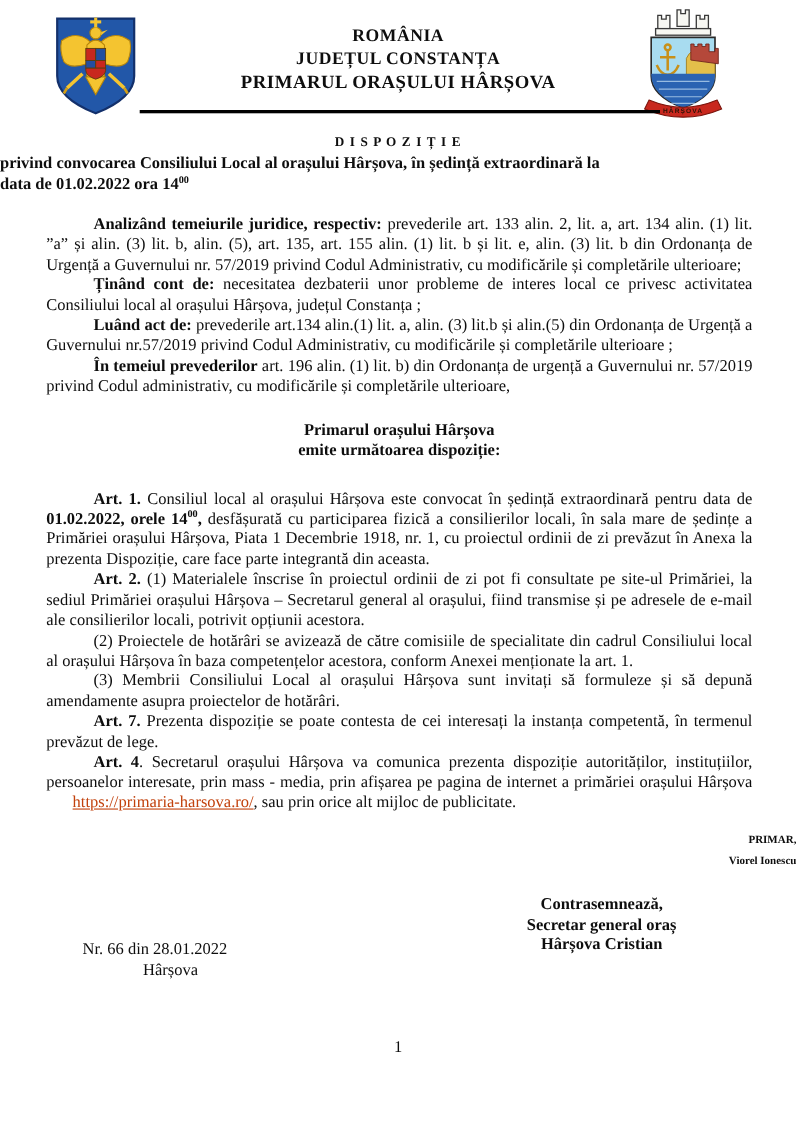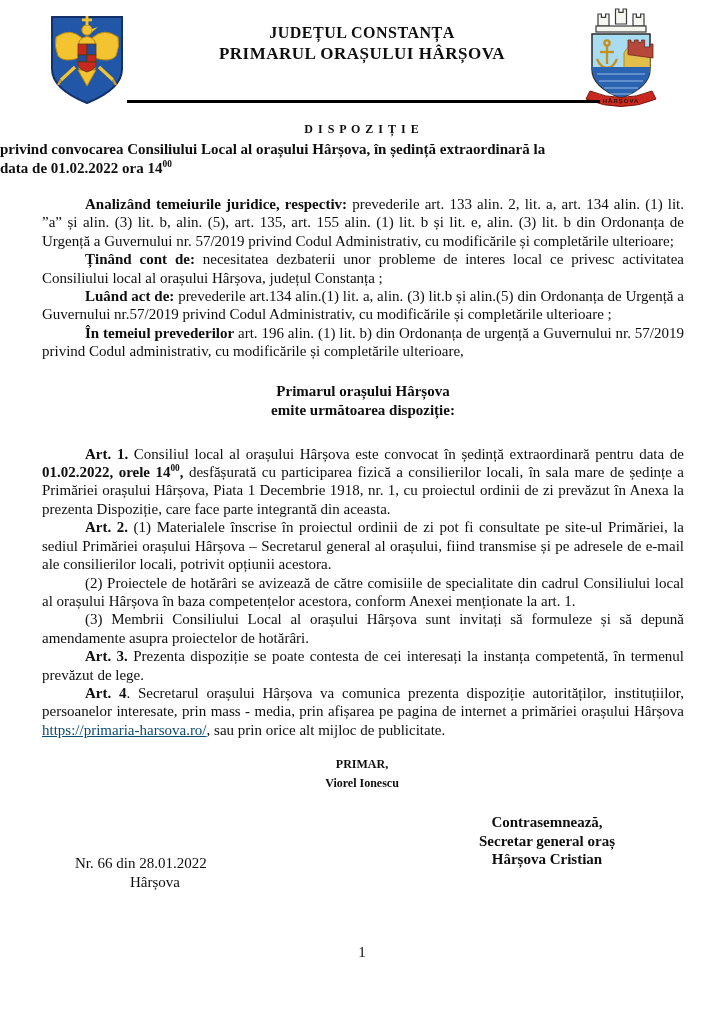--- a/index.html
+++ b/index.html
@@ -8,21 +8,21 @@
     width:724px;height:1024px;
     margin:0 auto;
     background:#ffffff;
     font-family:"Liberation Serif","DejaVu Serif",serif;
     color:#0e0e0e;
     overflow:hidden;
     box-sizing:border-box;
   }
   .b{font-weight:bold;}
   .sup{vertical-align:super;font-size:0.62em;line-height:0;}
-  .doc-link{color:#0c4a6e;text-decoration:underline;}
+  .doc-link{color:#c2410c;text-decoration:underline;margin-left:24px;}
 
   
   .doc-header{position:relative;height:112px;}
   .crest-left{position:absolute;left:48px;top:13px;}
   .crest-right{position:absolute;left:584px;top:5px;}
   .header-text{
     position:absolute;left:130px;right:130px;top:22px;
     text-align:center;font-weight:bold;line-height:21px;
   }
   .header-line1,.header-line2{font-size:16px;letter-spacing:0.5px;}
@@ -49,22 +49,22 @@
     text-align:justify;
   }
   .doc-body p{margin:0;text-indent:43px;}
   .resolution-heading{
     margin:21px 0 25px 0;
     text-align:center;font-weight:bold;line-height:19px;
   }
 
   
   .signature-block{
-    margin-top:16px;text-align:center;
-    font-weight:bold;font-size:12px;line-height:18.5px;
+    margin-top:16px;text-align:right;
+    font-weight:bold;font-size:10px;line-height:18.5px;
   }
   .countersign-block{
     margin:21px 72px 0 0;
     text-align:center;font-size:15px;line-height:18.5px;
     float:right;width:210px;font-weight:bold;
   }
   .doc-footer{clear:none;margin:62px 0 0 75px;font-size:15px;line-height:18.5px;}
   .footer-city{margin-left:55px;}
   .page-number{
     position:absolute;left:0;right:0;top:944px;
@@ -95,20 +95,21 @@
       <g stroke="#5a3b0c" stroke-width="0.8">
         <rect x="30" y="31" width="9" height="11" fill="#c8281e"></rect>
         <rect x="39" y="31" width="9" height="11" fill="#234ea0"></rect>
         <rect x="30" y="42" width="9" height="7" fill="#234ea0"></rect>
         <rect x="39" y="42" width="9" height="7" fill="#c8281e"></rect>
         <path d="M30 49 h18 v2 q0 5 -9 8 q-9 -3 -9 -8 z" fill="#c8281e"></path>
       </g>
     </svg>
 
     <div class="header-text">
+      <div class="header-line1">ROMÂNIA</div>
       <div class="header-line2">JUDEȚUL CONSTANȚA</div>
       <div class="header-line3">PRIMARUL ORAȘULUI HÂRȘOVA</div>
     </div>
 
     <svg class="crest-right" width="74" height="107" viewBox="0 0 74 107" xmlns="http://www.w3.org/2000/svg">
       <g fill="#f7f7f2" stroke="#3a3a3a" stroke-width="1.2">
         <path d="M14 21 V9 h3.4 v3.4 h4.2 V9 h3.4 v12 Z"></path>
         <path d="M31.5 19 V4 h3.4 v3.4 h4.2 V4 h3.4 v15 Z"></path>
         <path d="M49 21 V9 h3.4 v3.4 h4.2 V9 h3.4 v12 Z"></path>
         <rect x="12" y="21" width="50" height="6"></rect>
@@ -148,21 +149,21 @@
 
     <div class="resolution-heading">
       <div>Primarul orașului Hârșova</div>
       <div>emite următoarea dispoziție:</div>
     </div>
 
     <p><span class="b">Art. 1.</span><span> Consiliul local al orașului Hârșova este convocat în ședință extraordinară pentru  data de </span><span class="b">01.02.2022, orele 14</span><span class="b sup">00</span><span class="b">,</span><span> desfășurată cu participarea fizică a consilierilor locali, în sala mare de ședințe a Primăriei orașului Hârșova, Piata 1 Decembrie 1918, nr. 1, cu proiectul ordinii de zi prevăzut în Anexa la prezenta Dispoziție, care face parte integrantă din aceasta.</span></p>
     <p><span class="b">Art. 2.</span><span> (1) Materialele înscrise în proiectul ordinii de zi pot fi consultate pe site-ul Primăriei, la sediul Primăriei orașului Hârșova – Secretarul general al orașului, fiind transmise și pe adresele de e-mail ale consilierilor locali, potrivit opțiunii acestora.</span></p>
     <p><span>(2) Proiectele de hotărâri se avizează de către comisiile de specialitate din cadrul Consiliului local al orașului Hârșova în baza competențelor acestora, conform Anexei menționate la art. 1.</span></p>
     <p><span>(3) Membrii Consiliului Local al orașului Hârșova sunt invitați să formuleze și să depună amendamente asupra proiectelor de hotărâri.</span></p>
-    <p><span class="b">Art. 3.</span><span> Prezenta dispoziție se poate contesta de cei interesați la instanța competentă, în termenul prevăzut de lege.</span></p>
+    <p><span class="b">Art. 7.</span><span> Prezenta dispoziție se poate contesta de cei interesați la instanța competentă, în termenul prevăzut de lege.</span></p>
     <p><span class="b">Art. 4</span><span>. Secretarul orașului Hârșova va comunica prezenta dispoziție autorităților, instituțiilor, persoanelor interesate, prin mass - media, prin afișarea pe pagina de internet a primăriei orașului Hârșova </span><a href="#" class="doc-link">https://primaria-harsova.ro/</a><span>, sau prin orice alt mijloc de publicitate.</span></p>
   </div>
 
   <div class="signature-block">
     <div>PRIMAR,</div>
     <div>Viorel Ionescu</div>
   </div>
 
   <div class="countersign-block">
     <div>Contrasemnează,</div>

